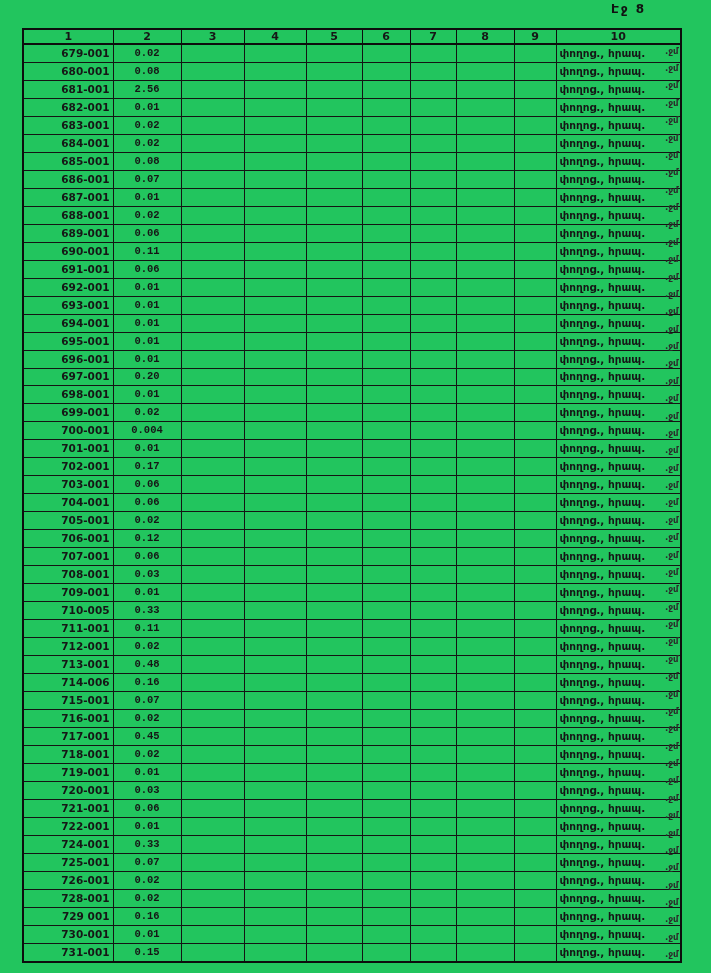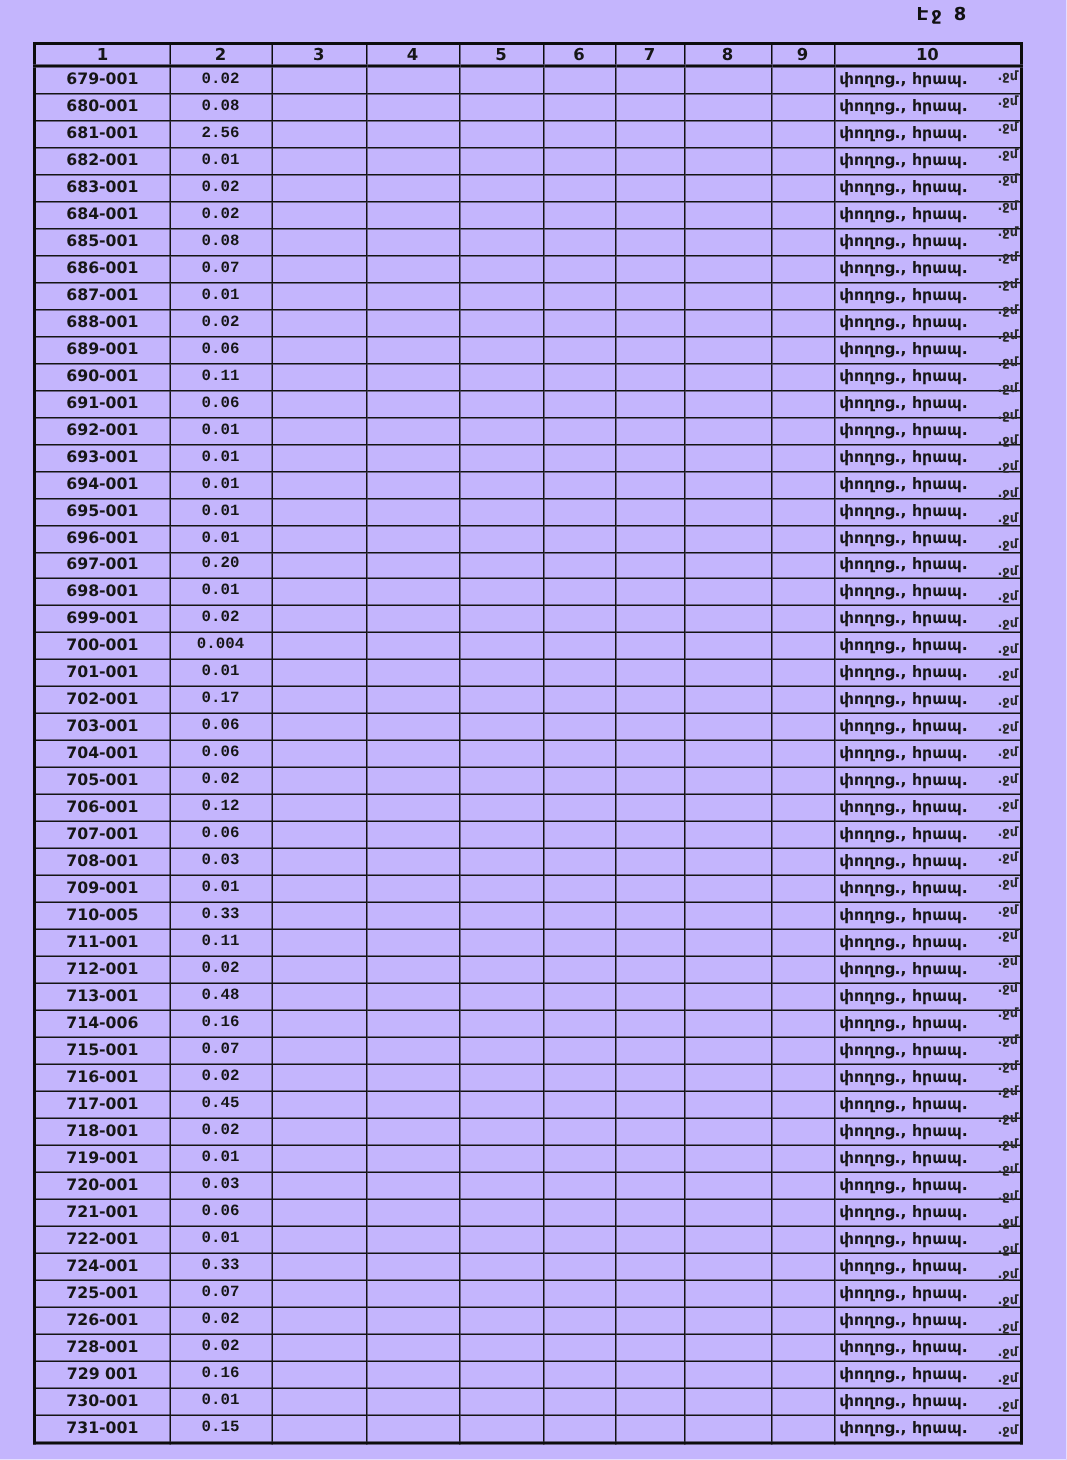--- a/index.html
+++ b/index.html
@@ -5,21 +5,21 @@
   html, body {
     margin: 0;
     padding: 0;
     background: #ffffff;
     font-family: "DejaVu Sans", sans-serif;
   }
   .page {
     position: relative;
     width: 711px;
     height: 973px;
-    background: #c4b5fd;
+    background: #22c55e;
     overflow: hidden;
     color: #141414;
   }
   .page-label {
     position: absolute;
     left: 611px;
     top: 2px;
     font-size: 12px;
     font-weight: 700;
     letter-spacing: 2px;
@@ -52,21 +52,21 @@
   table.grid td {
     border: 1px solid #141414;
     padding: 0 3px;
     font-size: 10.5px;
     font-weight: 700;
     line-height: 15px;
     color: #161616;
     overflow: hidden;
     white-space: nowrap;
   }
-  td.cell-id   { text-align: center; }
+  td.cell-id   { text-align: right; }
   td.cell-val  { text-align: center; font-family: Liberation Mono, monospace; }
   td.cell-empty{ }
   td.cell-use  { text-align: left; font-size: 10px; }
   .margin-notes {
     position: absolute;
     left: 665px;
     top: 42px;
     width: 24px;
     height: 921px;
     display: flex;

